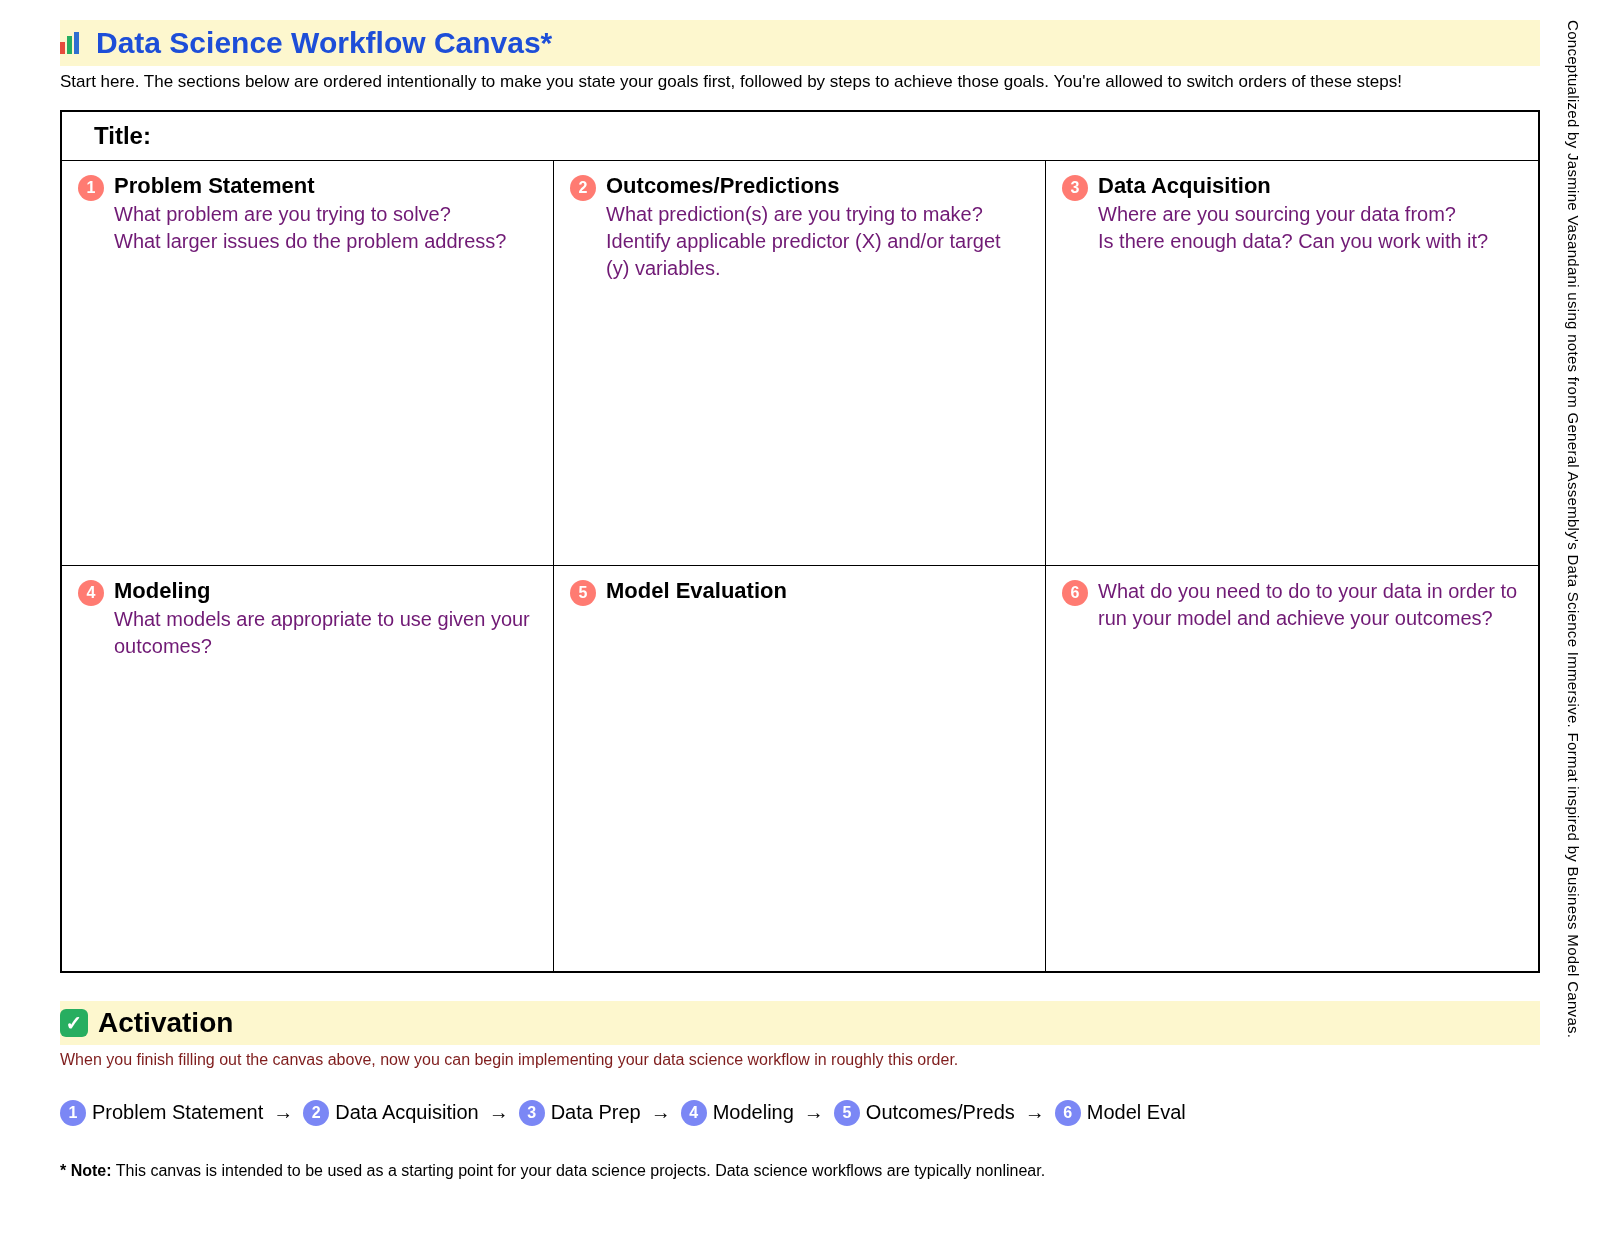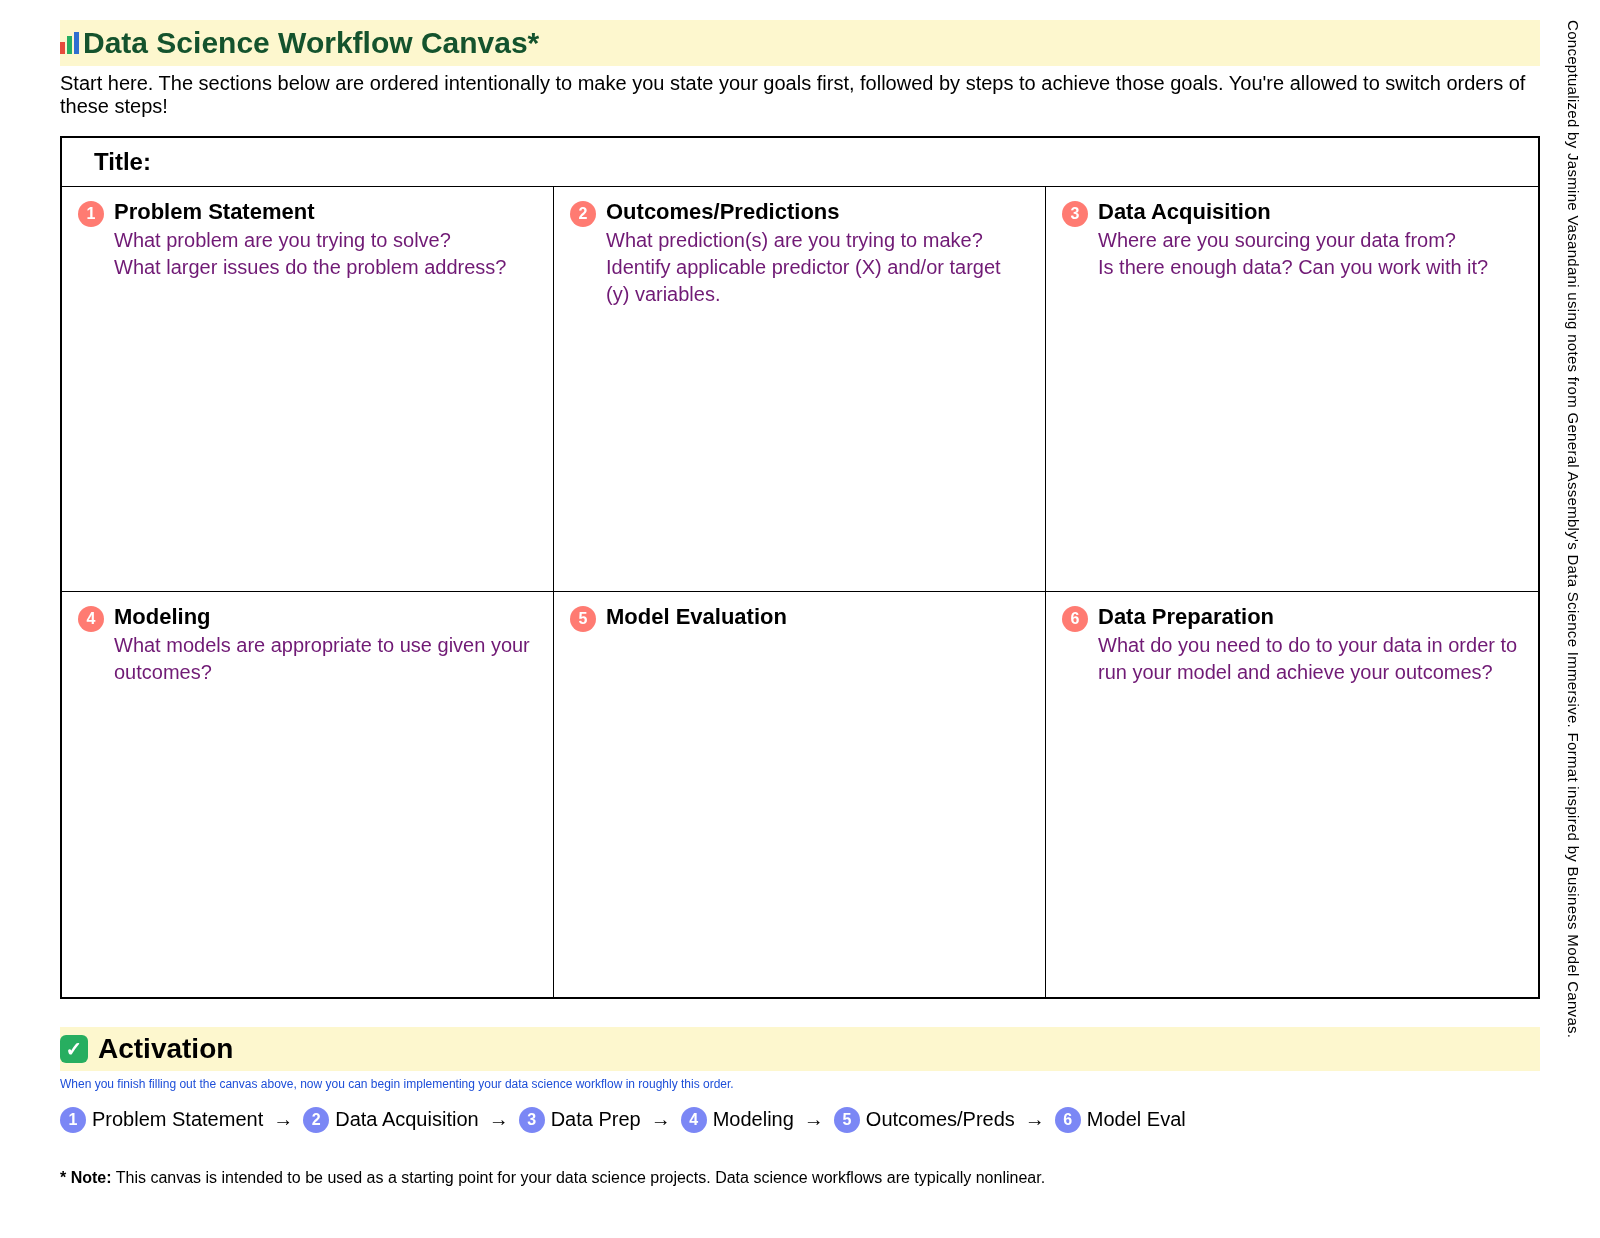--- a/index.html
+++ b/index.html
@@ -16,40 +16,40 @@
       padding: 20px 60px 20px 60px;
     }
     .header-band {
       background: #fdf7ce;
       padding: 6px 0 6px 0;
       margin-bottom: 2px;
     }
     .main-title {
       font-size: 30px;
       font-weight: 700;
-      color: #14532d;
-      display: flex;
-      align-items: center;
-      gap: 4px;
+      color: #1d4ed8;
+      display: flex;
+      align-items: center;
+      gap: 17px;
     }
     .bar-icon {
       display: inline-flex;
       align-items: flex-end;
       gap: 2px;
       height: 22px;
     }
     .bar-icon .bar {
       width: 5px;
       display: block;
     }
     .bar-icon .bar.b1 { height: 12px; background: #e74c3c; }
     .bar-icon .bar.b2 { height: 18px; background: #27ae60; }
     .bar-icon .bar.b3 { height: 22px; background: #2f6fd0; }
     .intro-line {
-      font-size: 20px;
+      font-size: 17px;
       color: #000;
       margin-bottom: 18px;
       padding-top: 4px;
     }
     .canvas-container {
       border: 2.5px solid #000;
       width: 100%;
     }
     .title-cell {
       border-bottom: 1.5px solid #000;
@@ -130,23 +130,23 @@
       background: #27ae60;
       border-radius: 6px;
       display: flex;
       align-items: center;
       justify-content: center;
       color: #fff;
       font-size: 20px;
       font-weight: bold;
     }
     .activation-desc {
-      font-size: 12px;
-      color: #1d4ed8;
-      margin-bottom: 14px;
+      font-size: 16px;
+      color: #7f1d1d;
+      margin-bottom: 29px;
       padding-top: 4px;
     }
     .flow-row {
       display: flex;
       align-items: center;
       gap: 6px;
       font-size: 20px;
       color: #000;
       flex-wrap: nowrap;
     }
@@ -237,21 +237,20 @@
         <div class="num-circle">5</div>
         <div class="cell-title-block">
           <div class="cell-title">Model Evaluation</div>
         </div>
       </div>
     </div>
     <div class="cell">
       <div class="cell-header">
         <div class="num-circle">6</div>
         <div class="cell-title-block">
-          <div class="cell-title">Data Preparation</div>
           <div class="cell-desc">What do you need to do to your data in order to run your model and achieve your outcomes?</div>
         </div>
       </div>
     </div>
   </div>
 </div>
 
 <div class="activation-band">
   <div class="activation-title">
     <span class="check-icon">✓</span>

